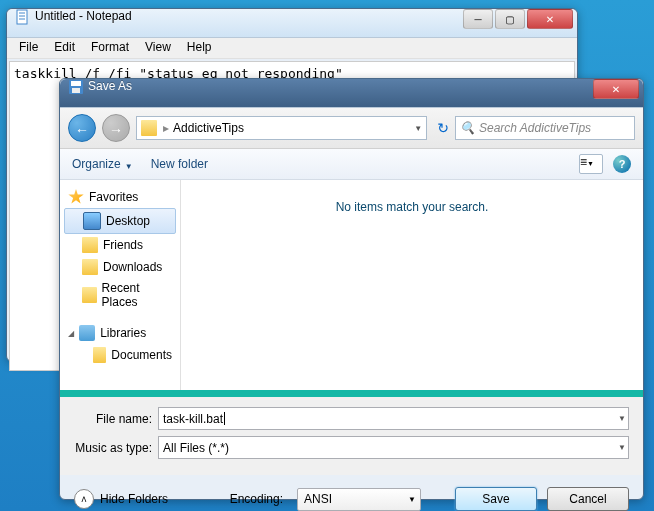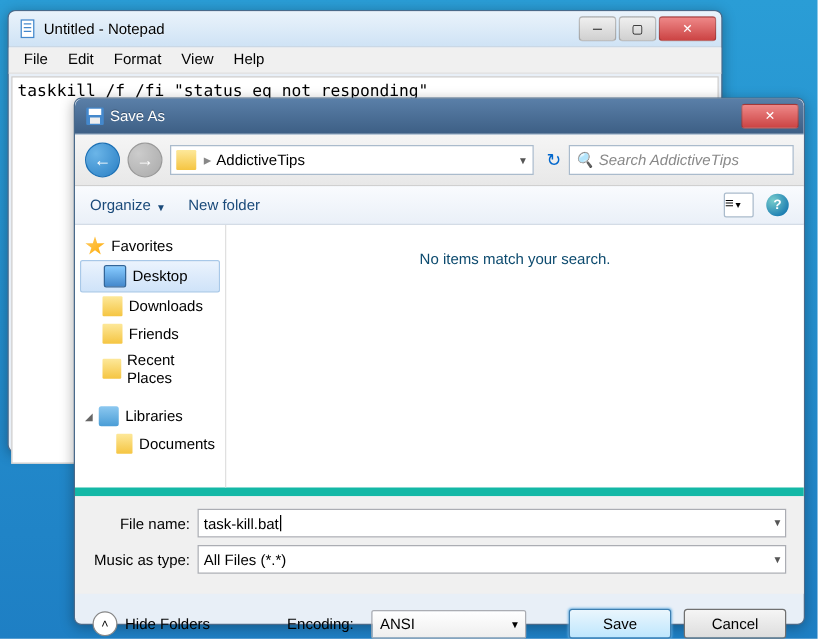--- a/index.html
+++ b/index.html
@@ -1,17 +1,17 @@
 <!DOCTYPE html>
 <html><head>
 <meta charset="utf-8">
 <style>
 body{margin:0;font-family:"Segoe UI",Tahoma,sans-serif;font-size:12px;background:linear-gradient(180deg,#2a9dd6,#1e7fc4);width:654px;height:511px;overflow:hidden;position:relative}
 .window{position:absolute;border:1px solid #4a6a8a;border-radius:6px;background:#e8eff7;box-shadow:0 2px 10px rgba(0,0,0,0.3)}
-.titlebar{height:28px;background:linear-gradient(180deg,#eaf3fb,#cfe3f5);border-radius:6px 6px 0 0;display:flex;align-items:center;padding:0 4px;border-bottom:1px solid #b8c8d8}
+.titlebar{height:28px;background:linear-gradient(180deg,#eaf3fb,#cfe3f5);border-radius:6px 6px 0 0;display:flex;padding:0 4px;border-bottom:1px solid #b8c8d8}
 .titlebar.dark{background:linear-gradient(180deg,#5a7fa8,#3d5f85);color:#fff}
 .title-icon{width:16px;height:16px;margin:0 4px}
 .title-text{flex:1;font-size:12px;text-shadow:0 1px 0 rgba(255,255,255,0.5)}
 .titlebar.dark .title-text{text-shadow:0 -1px 0 rgba(0,0,0,0.3)}
 .winbtns{display:flex;gap:2px}
 .winbtn{width:28px;height:18px;border-radius:3px;border:1px solid rgba(0,0,0,0.2);background:linear-gradient(180deg,#f0f0f0,#d0d0d0);display:flex;align-items:center;justify-content:center;font-size:10px;cursor:default}
 .winbtn.close{background:linear-gradient(180deg,#e88,#c44);color:#fff;width:44px}
 .menubar{height:20px;background:#f0f0f0;display:flex;padding:0 4px;border-bottom:1px solid #e0e0e0}
 .menu{padding:2px 8px;cursor:default}
 .notepad-body{background:#fff;padding:4px;font-family:Consolas,monospace;font-size:13px;height:calc(100% - 52px);border:1px solid #ccc;margin:2px}
@@ -131,26 +131,26 @@
       <div class="navgroup">
         <div class="navhdr">
             <span class="ficon star"></span>
             <span>Favorites</span>
           </div>
         <div class="navitem sel">
             <span class="ficon monitoricon"></span>
             <span>Desktop</span>
           </div>
         <div class="navitem">
+            <span class="ficon foldericon"></span>
+            <span>Friends</span>
+          </div>
+        <div class="navitem">
             <span class="ficon dlicon"></span>
             <span>Downloads</span>
-          </div>
-        <div class="navitem">
-            <span class="ficon foldericon"></span>
-            <span>Friends</span>
           </div>
         <div class="navitem">
             <span class="ficon foldericon"></span>
             <span>Recent Places</span>
           </div>
       </div>
       <div class="navgroup">
         <div class="navhdr">
             <span class="tri">◢</span>
             <span class="ficon libicon"></span>

